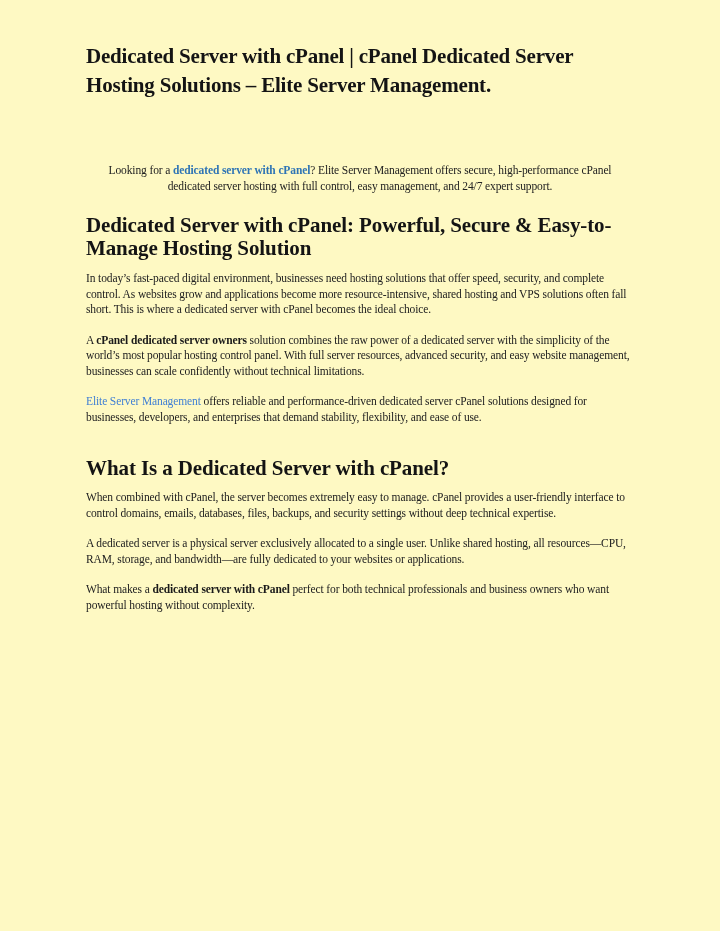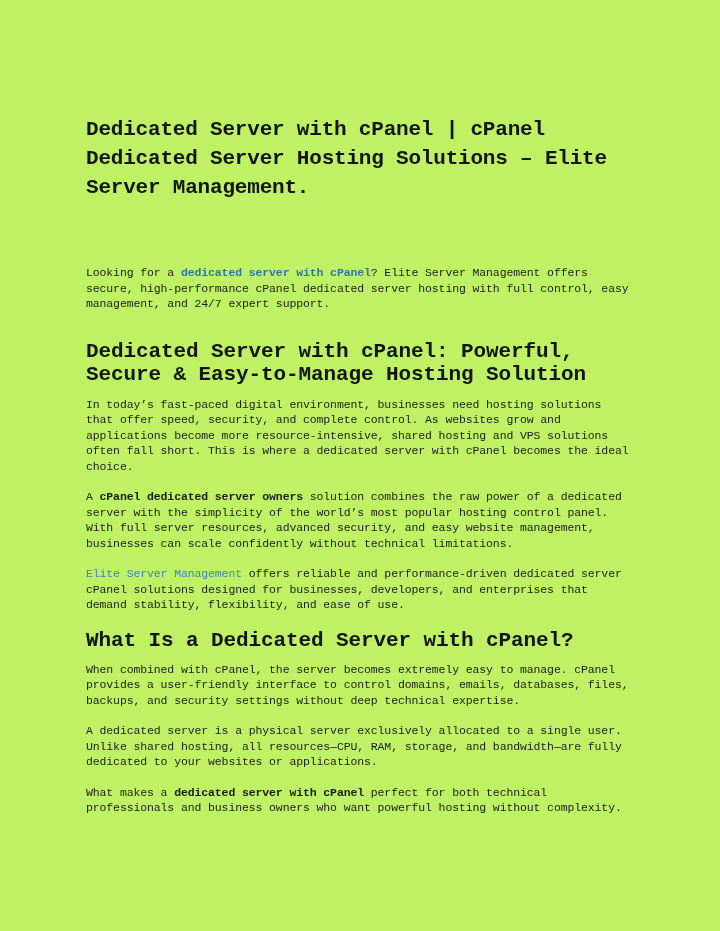--- a/index.html
+++ b/index.html
@@ -1,41 +1,41 @@
 <!DOCTYPE html>
 <html><head>
 <meta charset="utf-8">
 <style>
   * { margin:0; padding:0; box-sizing:border-box; }
   html, body { background:#ffffff; }
   body { width:720px; height:931px; overflow:hidden; }
   .page {
     width:720px; height:931px;
-    background:#bef264;
-    padding:115px 86px 0 86px;
-    font-family:Liberation Mono, monospace;
+    background:#fef9c3;
+    padding:42px 86px 0 86px;
+    font-family:Liberation Serif, serif;
     color:#1f1f1f;
   }
   h1.doc-title {
     font-size:21px; line-height:29px; font-weight:700;
     color:#141414; letter-spacing:-0.2px;
     margin-bottom:63px;
   }
   h2.doc-h2 {
     font-size:21px; line-height:23px; font-weight:700;
     color:#141414; letter-spacing:-0.1px;
     margin-bottom:11px;
   }
-  h2.doc-h2.second { margin-top:16px; margin-bottom:10px; }
+  h2.doc-h2.second { margin-top:32px; margin-bottom:10px; }
   p.body {
     font-size:11.5px; line-height:15.5px;
     letter-spacing:-0.12px; color:#212121;
     margin-bottom:15px;
   }
-  p.body.intro { margin-bottom:28px; }
+  p.body.intro { margin-bottom:20px;text-align:center; }
   a.doclink { text-decoration:none; cursor:pointer; }
   a.doclink.plain { color:#3f7fd4; font-weight:400; }
   a.doclink.bold { color:#2e74b5; font-weight:700; }
   strong.emph { font-weight:700; color:#1a1a1a; }
 </style>
 </head>
 <body>
 
 <div class="page">
 

